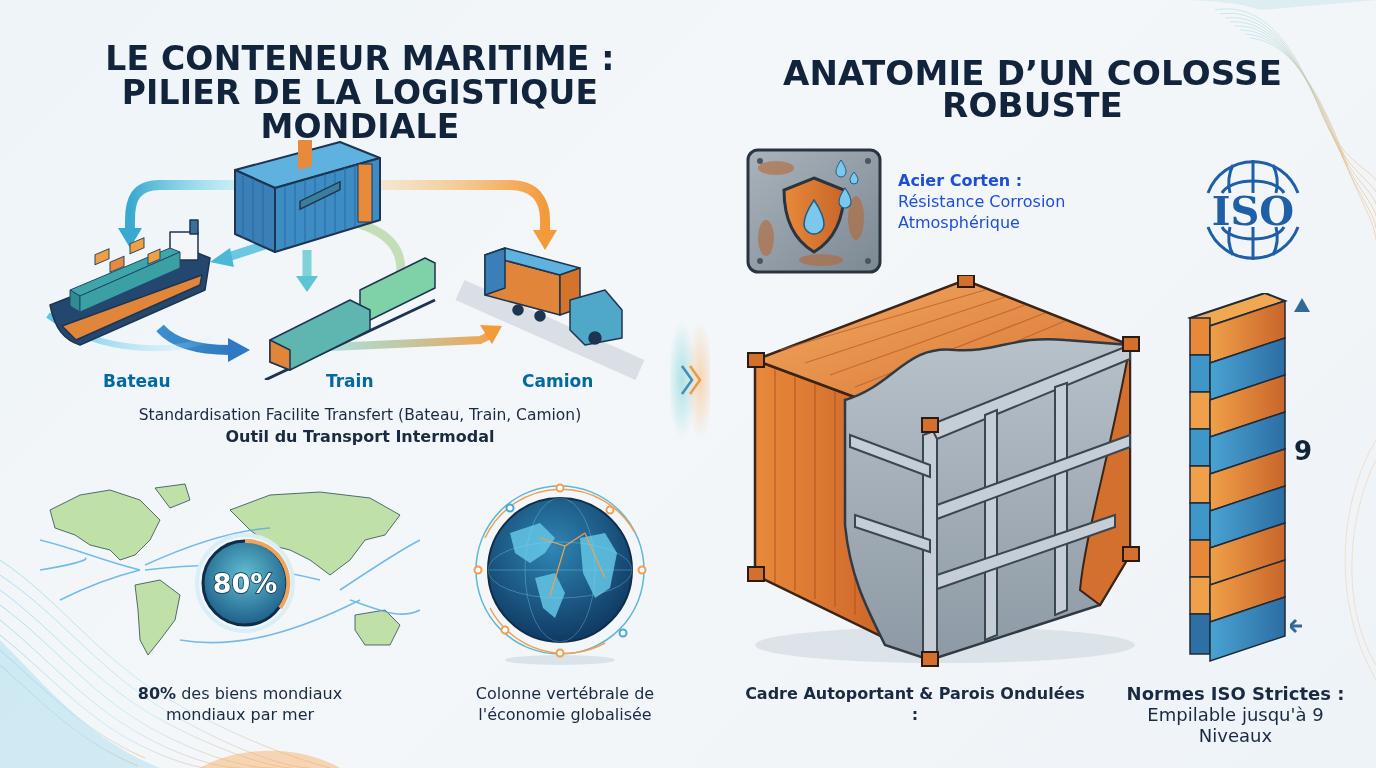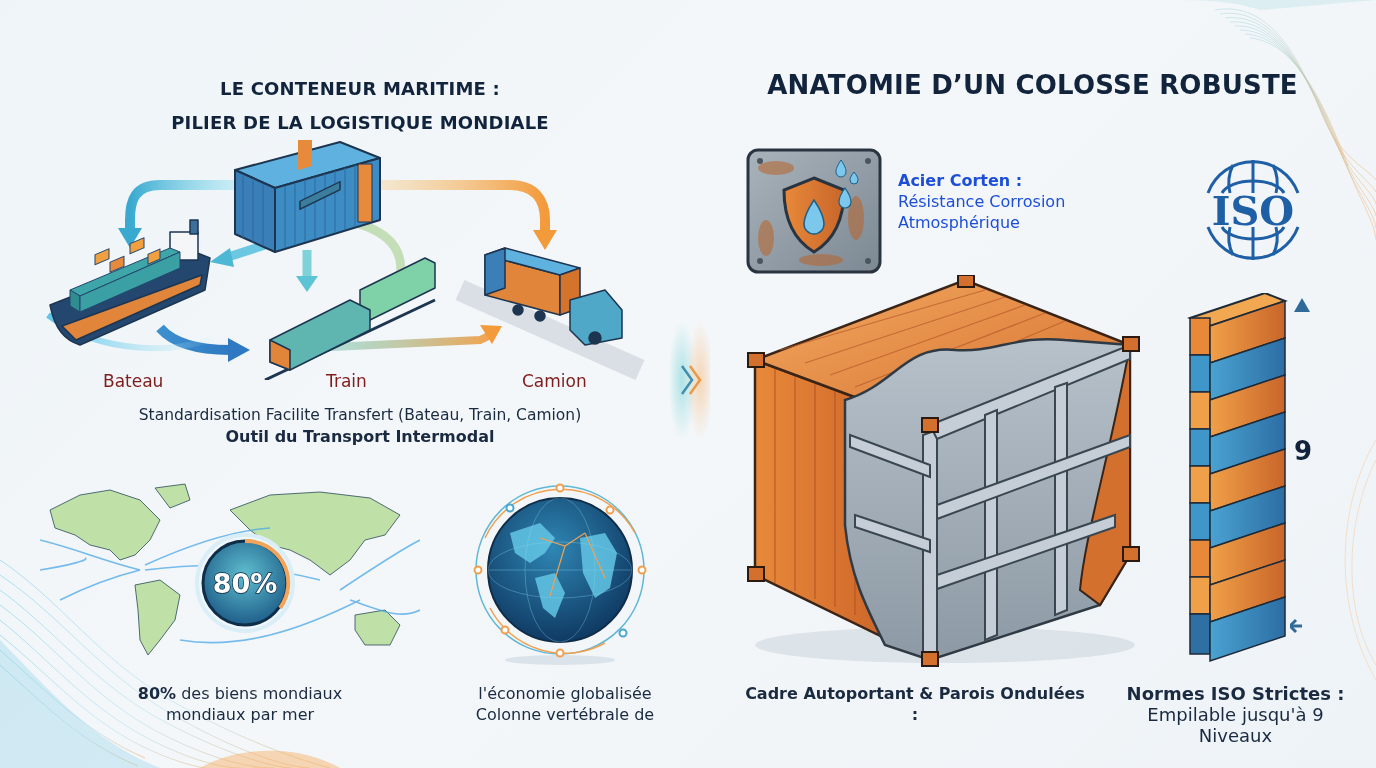--- a/index.html
+++ b/index.html
@@ -11,23 +11,23 @@
     color: #12243c;
   }
   .abs { position: absolute; }
   .title {
     font-family: "DejaVu Sans", sans-serif;
     font-weight: bold;
     color: #12243c;
     text-align: center;
     letter-spacing: 0.2px;
   }
-  .t-left { left: 40px; top: 72px; width: 640px; font-size: 18px; line-height: 34px; }
-  .t-right { left: 735px; top: 69px; width: 595px; font-size: 26px; line-height: 32px; }
-  .lbl { font-family: "DejaVu Sans", sans-serif; font-weight: normal; font-size: 17px; color: #7f1d1d; }
+  .t-left { left: 40px; top: 42px; width: 640px; font-size: 33px; line-height: 34px; }
+  .t-right { left: 735px; top: 57px; width: 595px; font-size: 34px; line-height: 32px; }
+  .lbl { font-family: "DejaVu Sans", sans-serif; font-weight: bold; font-size: 17px; color: #0369a1; }
   .cap { text-align: center; font-family: "DejaVu Sans", sans-serif; color: #1a2a40; }
   .cap b { font-weight: bold; }
 </style>
 </head>
 <body>
 
 <svg class="abs" style="left:0;top:0" width="1376" height="768">
   <defs>
     <linearGradient id="wvL" x1="0" y1="0" x2="1" y2="1">
       <stop offset="0" stop-color="#7fd3e6" stop-opacity="0.8"></stop>
@@ -270,22 +270,22 @@
       <circle cx="95" cy="175" r="3.5"></circle>
       <circle cx="40" cy="152" r="3.5"></circle>
   </g>
   <g fill="#fff" stroke="#4aa8d0" stroke-width="2">
     <circle cx="45" cy="30" r="3.5"></circle>
       <circle cx="158" cy="155" r="3.5"></circle>
   </g>
 </svg>
 
 <div class="abs cap" style="left:445px;top:683px;width:240px;font-size:16px;line-height:21px">
+  <div>Colonne vertébrale de</div>
   <div>l'économie globalisée</div>
-  <div>Colonne vertébrale de</div>
 </div>
 
 <svg class="abs" style="left:670px;top:90px" width="40" height="620">
   <defs>
     <linearGradient id="dv" x1="0" y1="0" x2="0" y2="1">
       <stop offset="0" stop-color="#2e5a78" stop-opacity="0"></stop>
       <stop offset="0.2" stop-color="#2e5a78" stop-opacity="0.7"></stop>
       <stop offset="0.8" stop-color="#2e5a78" stop-opacity="0.7"></stop>
       <stop offset="1" stop-color="#2e5a78" stop-opacity="0"></stop>
     </linearGradient>

